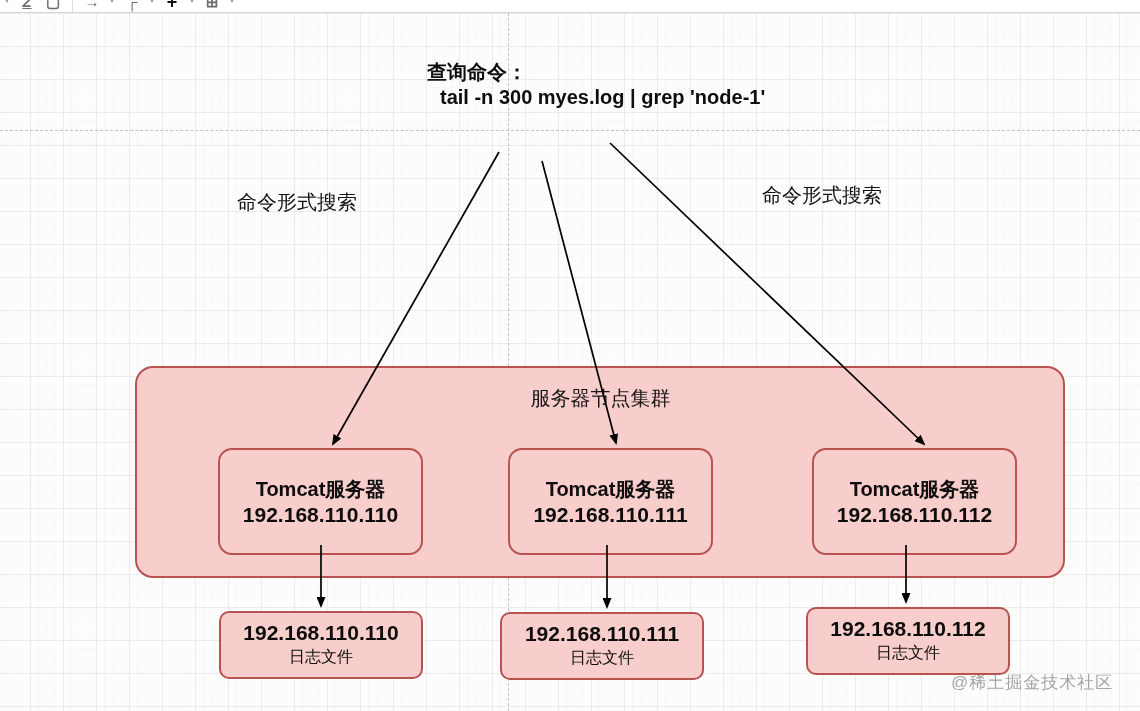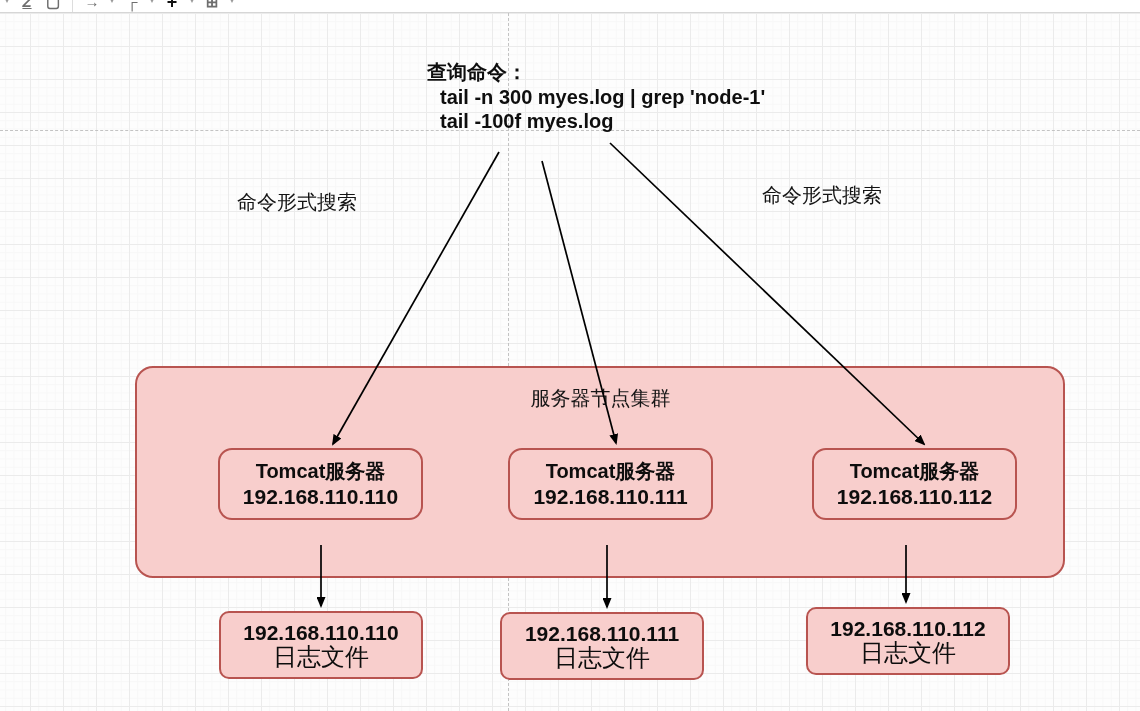--- a/index.html
+++ b/index.html
@@ -66,30 +66,30 @@
     position:absolute; left:1px; right:0; top:17px; text-align:center;
     font-family:"Liberation Serif", serif; font-size:20px; color:#161616;
   }
 
   .node {
     position:absolute; background:#f8cecc; border:2px solid #b85450;
     border-radius:14px; z-index:3;
     display:flex; flex-direction:column; align-items:center; justify-content:center;
     text-align:center; color:#0d0d0d;
   }
-  .server-node { width:205px; height:72px; top:448px; }
+  .server-node { width:205px; height:107px; top:448px; }
   .server-node .line1 { font-size:20px; font-weight:bold; line-height:25px; }
   .server-node .line2 { font-size:21px; font-weight:bold; line-height:25px; }
   #server-0 { left:218px; }
   #server-1 { left:508px; }
   #server-2 { left:812px; }
 
   .log-node { width:204px; height:68px; border-radius:10px; }
   .log-node .ip    { font-size:21px; font-weight:bold; line-height:24px; }
-  .log-node .label { font-family:"Liberation Serif", serif; font-size:24px; line-height:24px; }
+  .log-node .label { font-family:"Liberation Serif", serif; font-size:16px; line-height:24px; }
   #log-0 { left:219px; top:611px; }
   #log-1 { left:500px; top:612px; }
   #log-2 { left:806px; top:607px; }
 
   
   .arrows { position:absolute; left:0; top:0; width:1140px; height:711px; z-index:4; pointer-events:none; }
 
   
   .watermark {
     position:absolute; left:951px; top:671px; z-index:10;
@@ -115,21 +115,20 @@
     <span class="tb-icon">⊞</span>
     <span class="tb-caret">▾</span>
   </div>
 
   <div class="page-line-h"></div>
   <div class="page-line-v"></div>
 
   <div class="query-block">
     <div class="query-title">查询命令：</div>
     <div class="query-cmd">tail -n 300 myes.log | grep 'node-1'</div>
-    <div class="query-cmd">tail -100f myes.log</div>
   </div>
 
   <div class="search-label left">命令形式搜索</div>
   <div class="search-label right">命令形式搜索</div>
 
   <div class="cluster" style="background: rgb(248, 206, 204); border-color: rgb(184, 84, 80);">
     <div class="cluster-title">服务器节点集群</div>
   </div>
 
   <div class="node server-node" id="server-0" style="background: rgb(248, 206, 204); border-color: rgb(184, 84, 80);">
@@ -165,14 +164,15 @@
       </marker>
     </defs>
     <line x1="499" y1="152" x2="333" y2="444" stroke="#000" stroke-width="1.7" marker-end="url(#ah)"></line>
     <line x1="542" y1="161" x2="616" y2="443" stroke="#000" stroke-width="1.7" marker-end="url(#ah)"></line>
     <line x1="610" y1="143" x2="924" y2="444" stroke="#000" stroke-width="1.7" marker-end="url(#ah)"></line>
     <line x1="321" y1="545" x2="321" y2="606" stroke="#000" stroke-width="1.7" marker-end="url(#ah)"></line>
     <line x1="607" y1="545" x2="607" y2="607" stroke="#000" stroke-width="1.7" marker-end="url(#ah)"></line>
     <line x1="906" y1="545" x2="906" y2="602" stroke="#000" stroke-width="1.7" marker-end="url(#ah)"></line>
   </svg>
 
+  <div class="watermark">@稀土掘金技术社区</div>
 
 </div>
 
 </body></html>

